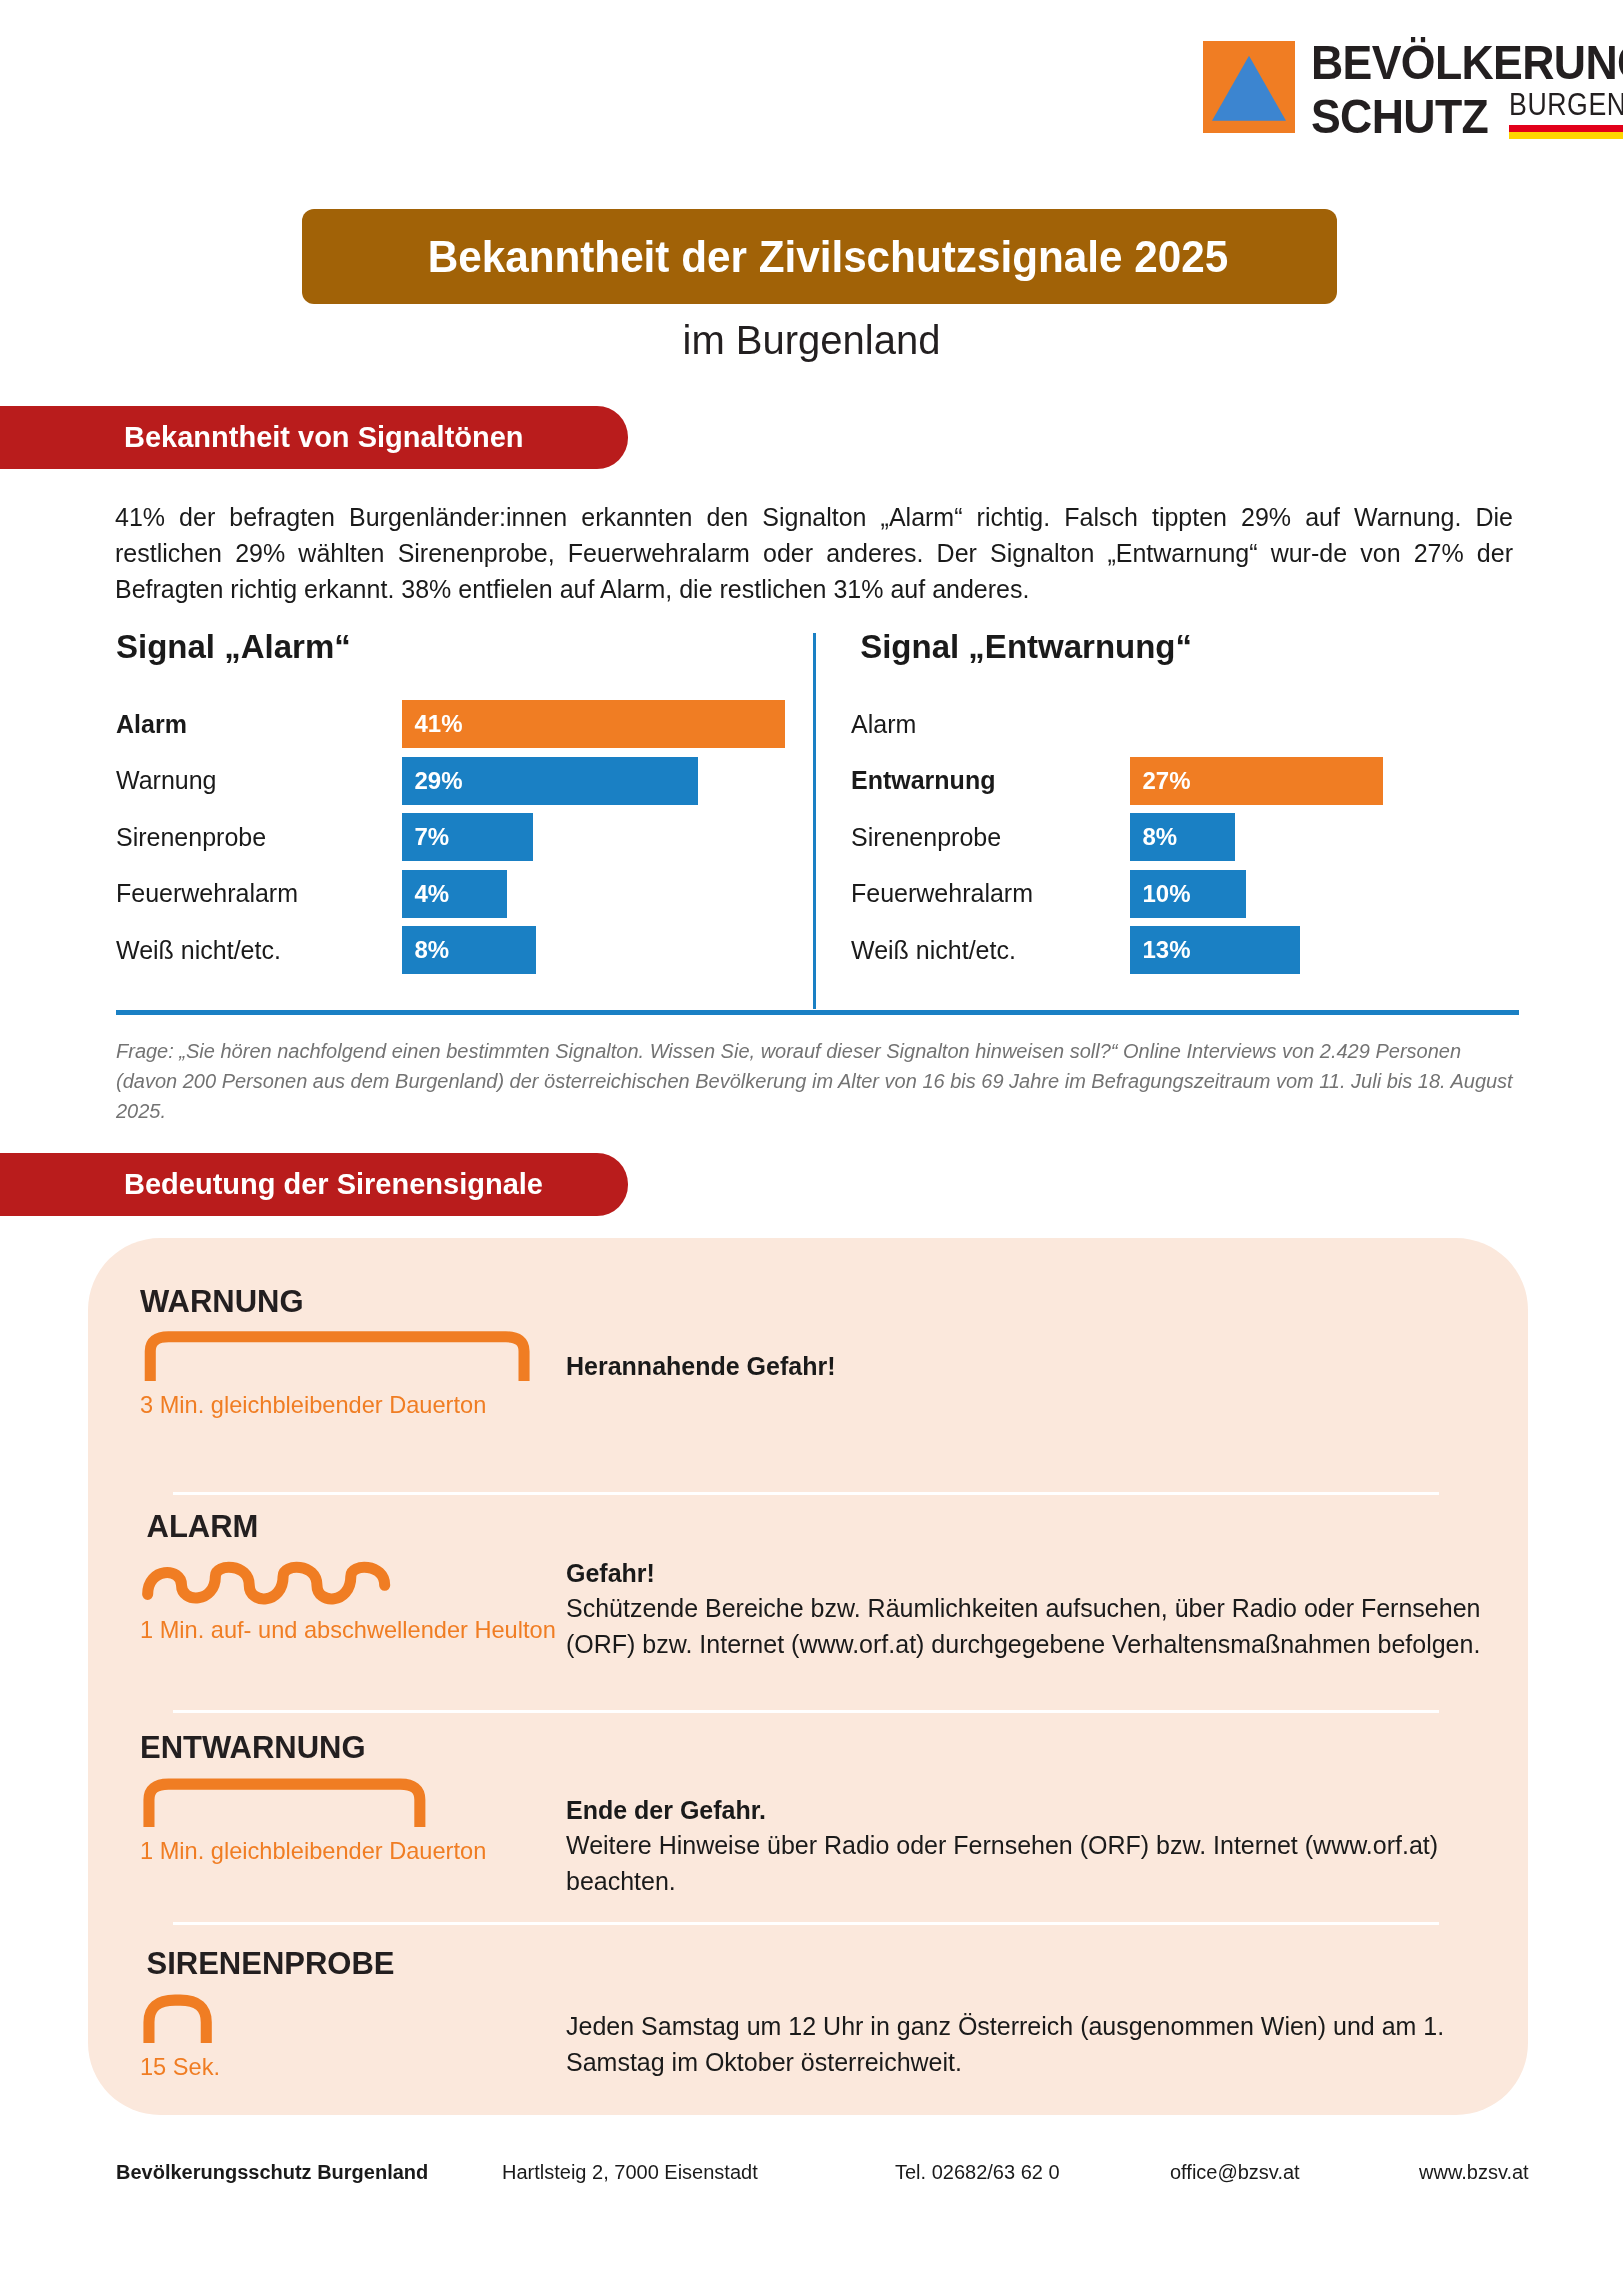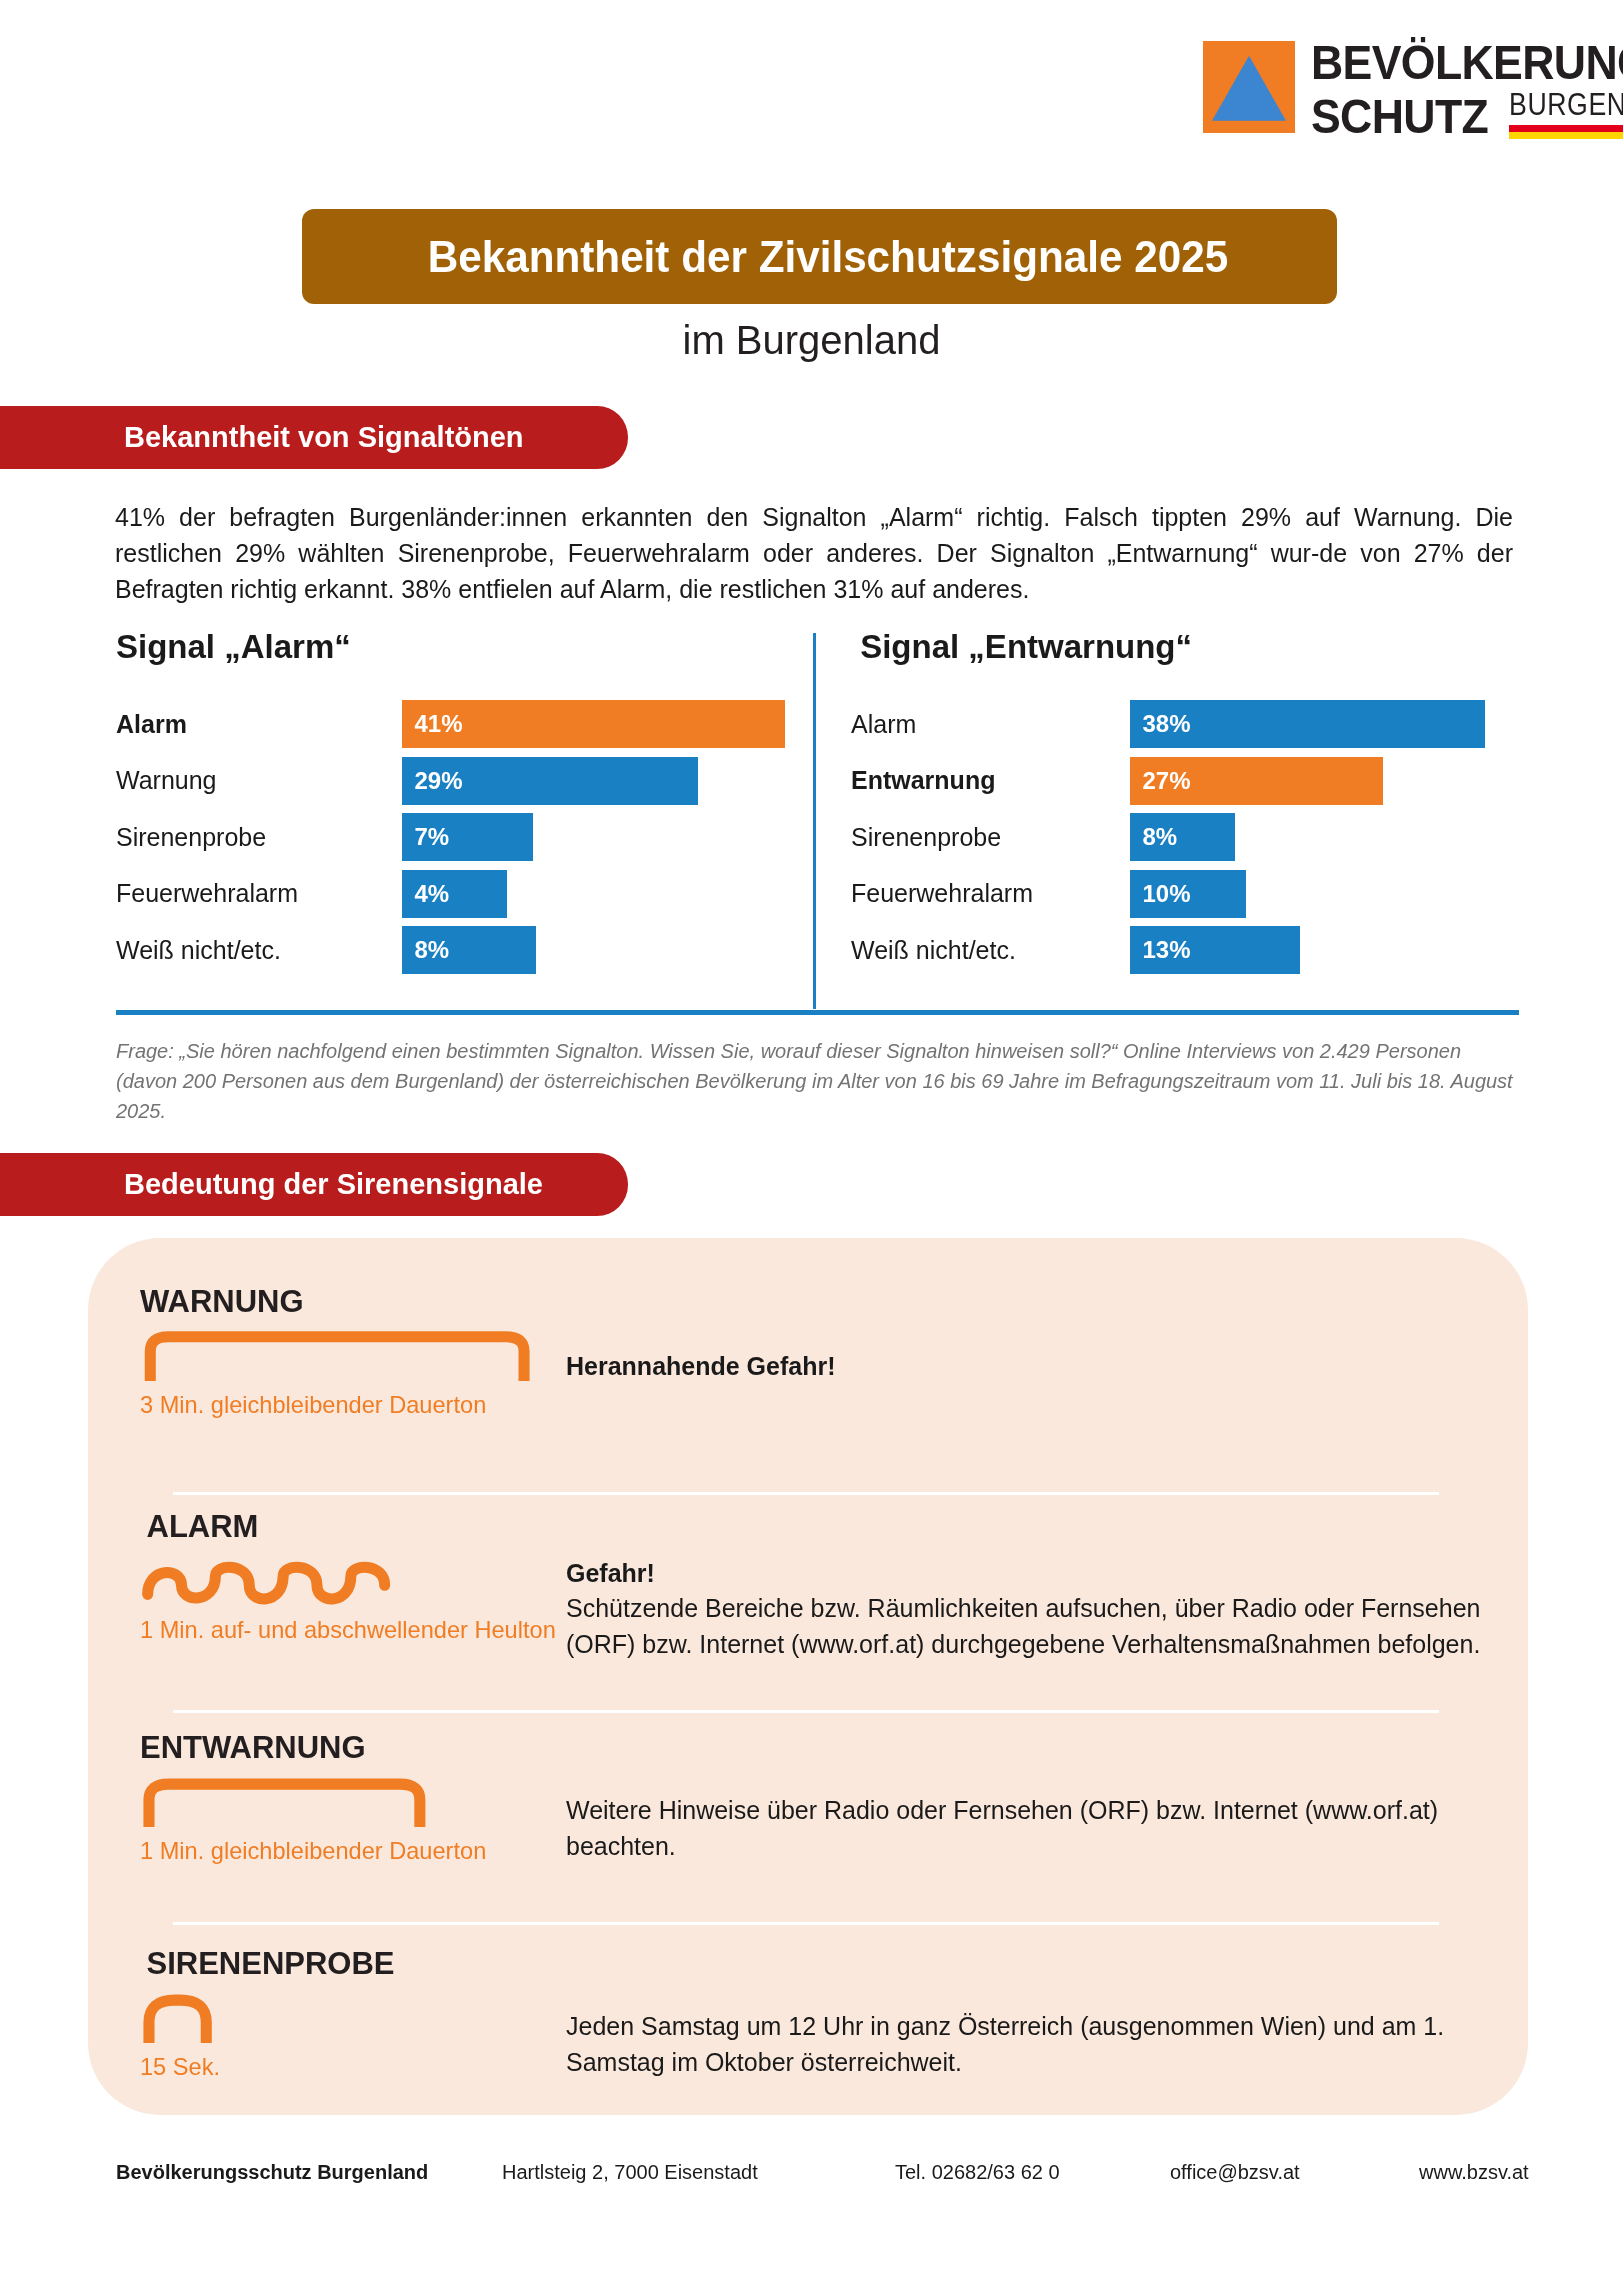--- a/index.html
+++ b/index.html
@@ -203,23 +203,20 @@
     </div>
   </div>
 
   <div class="chart-divider"></div>
 
   <div class="chart" id="chart-right">
     <h3>Signal „Entwarnung“</h3>
 
     <div class="bar-row">
       <div class="bar-label">Alarm</div>
-      <div class="bar" style="width:355px">
-        <span class="val">38%</span>
-      </div>
     </div>
 
     <div class="bar-row">
       <div class="bar-label em">Entwarnung</div>
       <div class="bar hl" style="width:253px">
         <span class="val">27%</span>
       </div>
     </div>
 
     <div class="bar-row">
@@ -295,20 +292,21 @@
       <div class="sig-left">
         <div class="sig-name">ENTWARNUNG</div>
         <div class="sig-wave">
           <svg width="393" height="56" viewBox="0 0 600 86">
             <path d="M12,80 L12,38 Q12,14 42,14 L398,14 Q428,14 428,38 L428,80" fill="none" stroke="#f07d23" stroke-width="17" stroke-linecap="butt"></path>
           </svg>
         </div>
         <div class="sig-dur">1 Min. gleichbleibender Dauerton</div>
       </div>
       <div class="sig-right" style="padding-top:63px">
+        <div class="sig-head">Ende der Gefahr.</div>
         <div class="sig-body">Weitere Hinweise über Radio oder Fernsehen (ORF) bzw. Internet (www.orf.at) beachten.</div>
       </div>
     </div>
 
     <div class="sig-sep" style="top:684px"></div>
 
     <div class="sigrow" style="top:708px">
       <div class="sig-left">
         <div class="sig-name" style="margin-left:6.5px">SIRENENPROBE</div>
         <div class="sig-wave">

